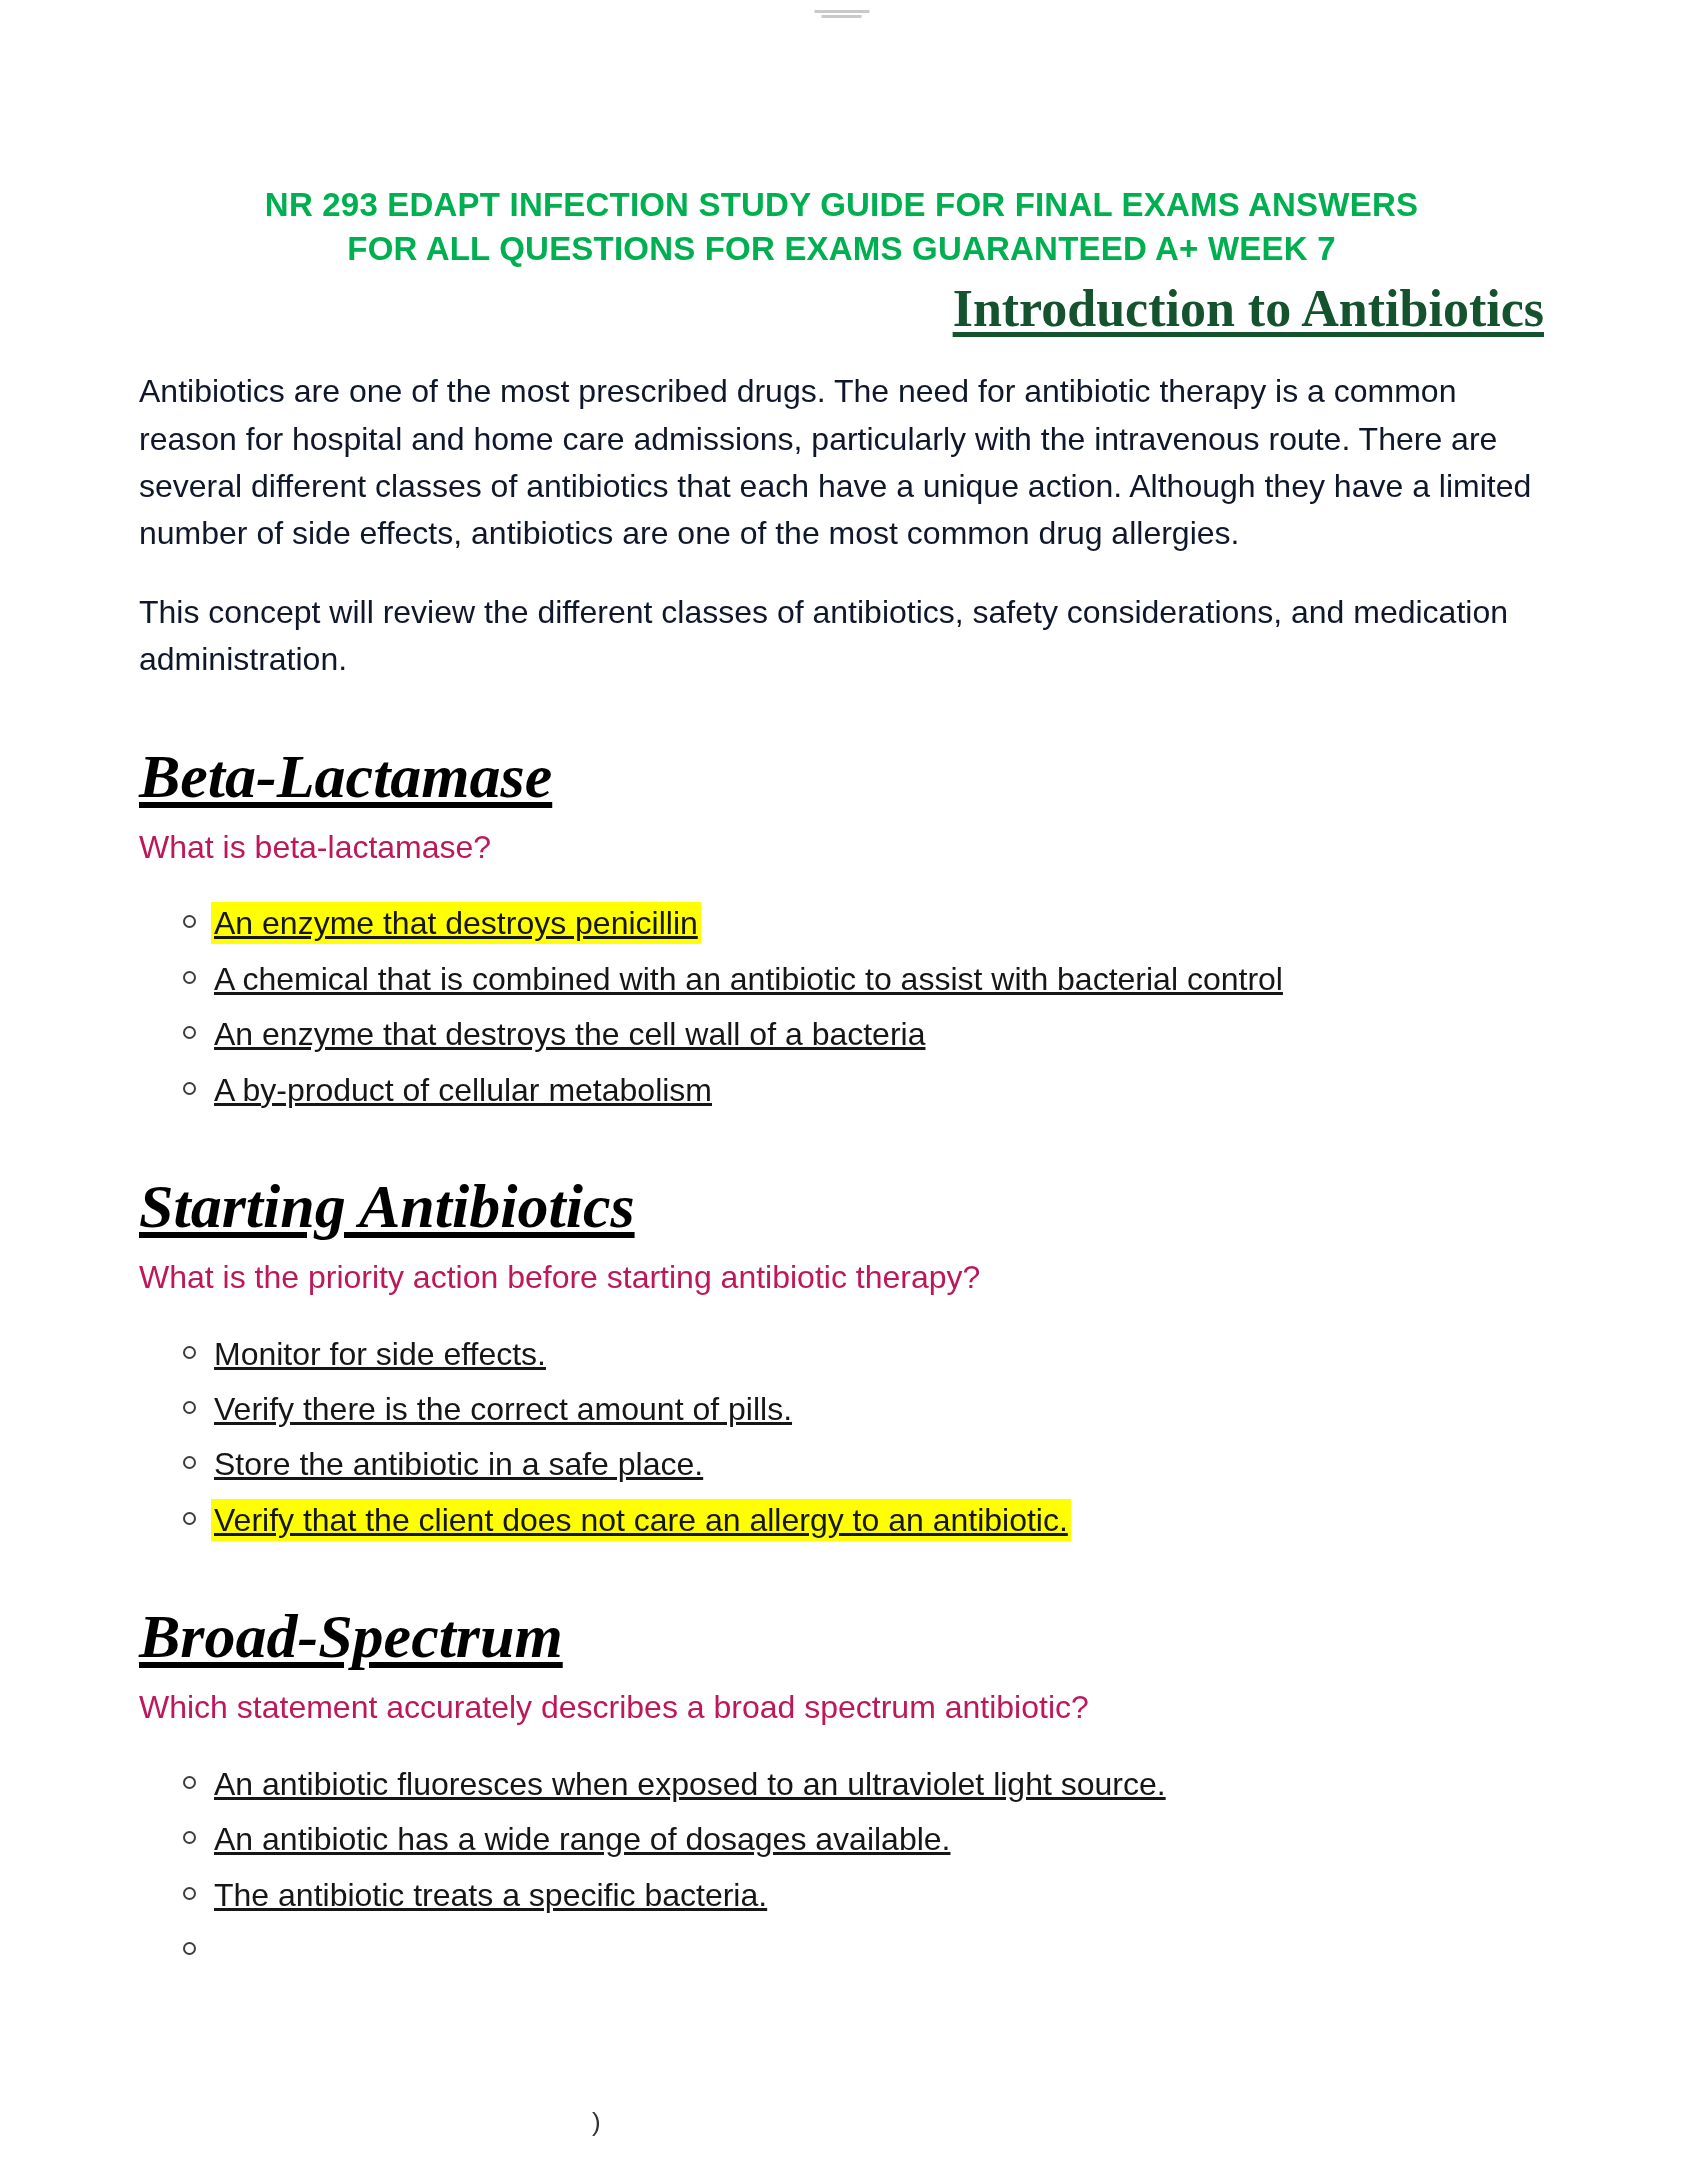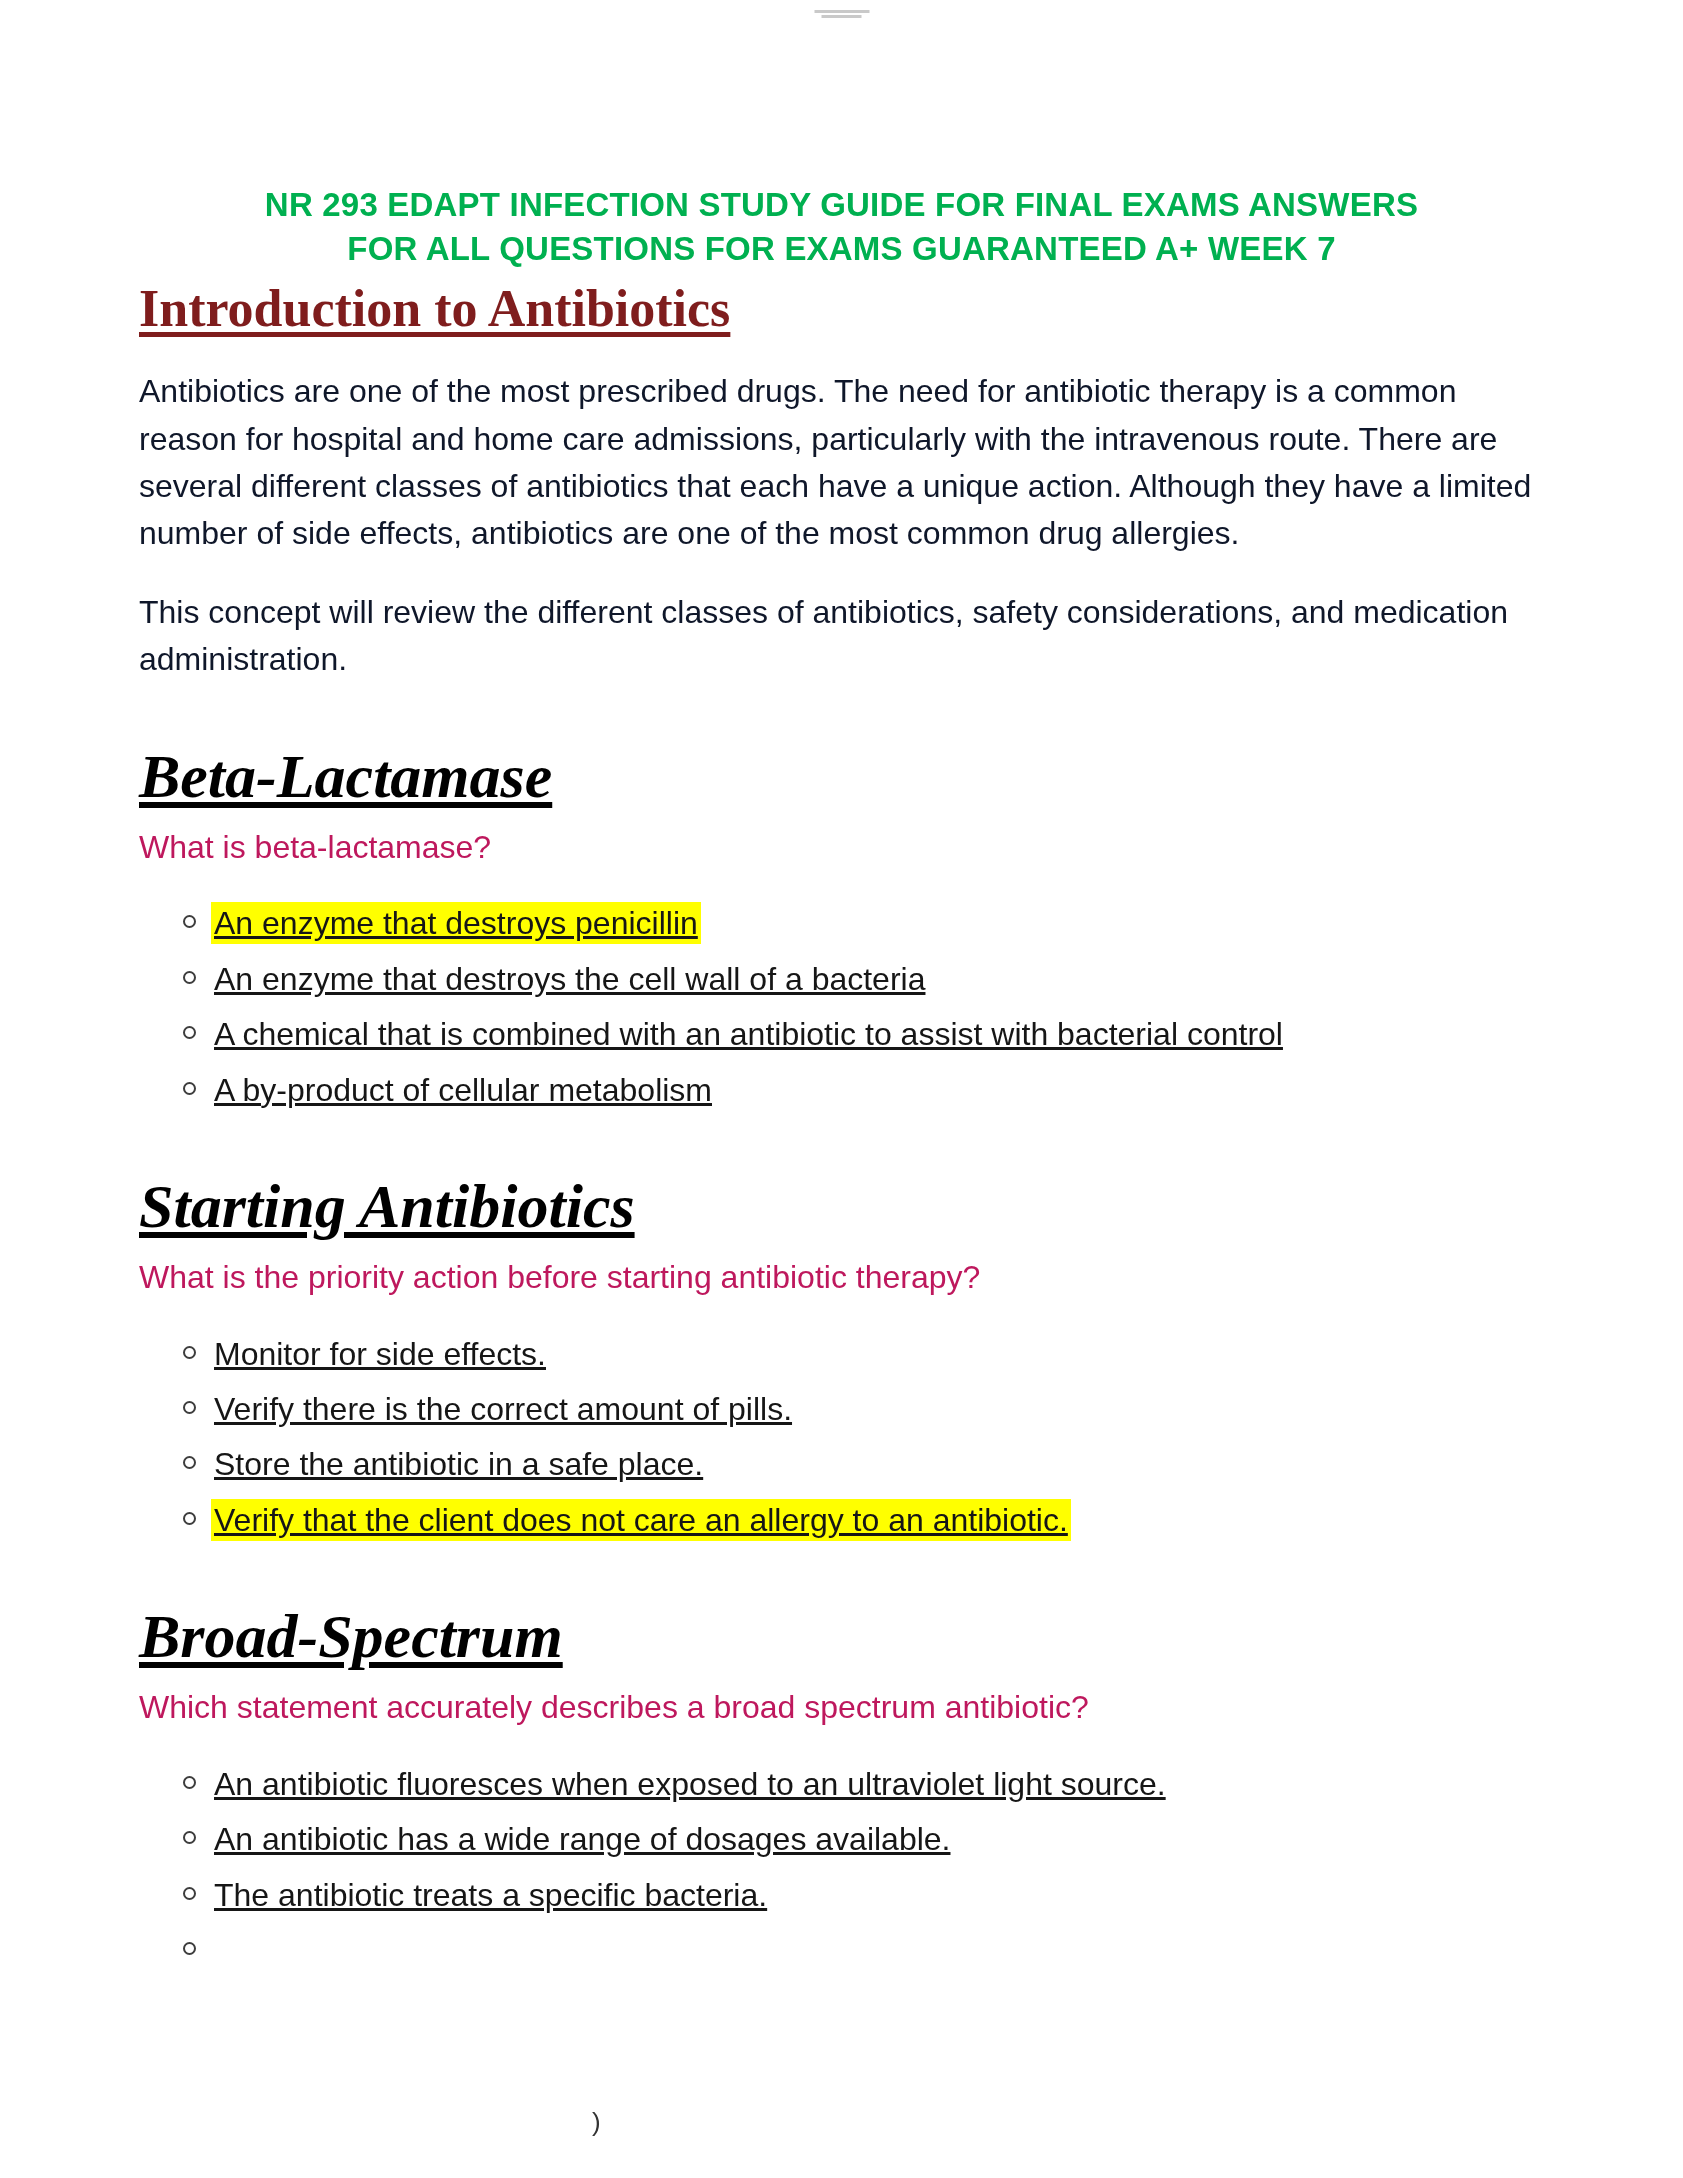--- a/index.html
+++ b/index.html
@@ -34,26 +34,26 @@
     font-family: "Liberation Sans", sans-serif;
     font-weight: bold;
     font-size: 33px;
     line-height: 1.32;
     color: #00B050;
     letter-spacing: 0.2px;
   }
 
   .doc-title {
     margin-top: 8px;
-    text-align: left;
+    text-align: right;
     font-family: "Liberation Serif", serif;
     font-weight: bold;
     font-size: 52px;
     line-height: 1.2;
-    color: #7f1d1d;
+    color: #14532d;
     text-decoration: underline;
     text-underline-offset: 6px;
   }
 
   .para {
     margin-top: 28px;
     font-size: 32px;
     line-height: 1.47;
     color: #0f172a;
   }
@@ -141,25 +141,25 @@
   <div class="section">
     <h2 class="sec-heading">Beta-Lactamase</h2>
     <p class="question">What is beta-lactamase?</p>
     <ul class="options">
       <li class="option">
         <span class="bullet"></span>
         <span class="opt-text highlight">An enzyme that destroys penicillin</span>
       </li>
       <li class="option">
         <span class="bullet"></span>
+        <span class="opt-text">A chemical that is combined with an antibiotic to assist with bacterial control</span>
+      </li>
+      <li class="option">
+        <span class="bullet"></span>
         <span class="opt-text">An enzyme that destroys the cell wall of a bacteria</span>
-      </li>
-      <li class="option">
-        <span class="bullet"></span>
-        <span class="opt-text">A chemical that is combined with an antibiotic to assist with bacterial control</span>
       </li>
       <li class="option">
         <span class="bullet"></span>
         <span class="opt-text">A by-product of cellular metabolism</span>
       </li>
     </ul>
   </div>
 
   <div class="section">
     <h2 class="sec-heading">Starting Antibiotics</h2>

